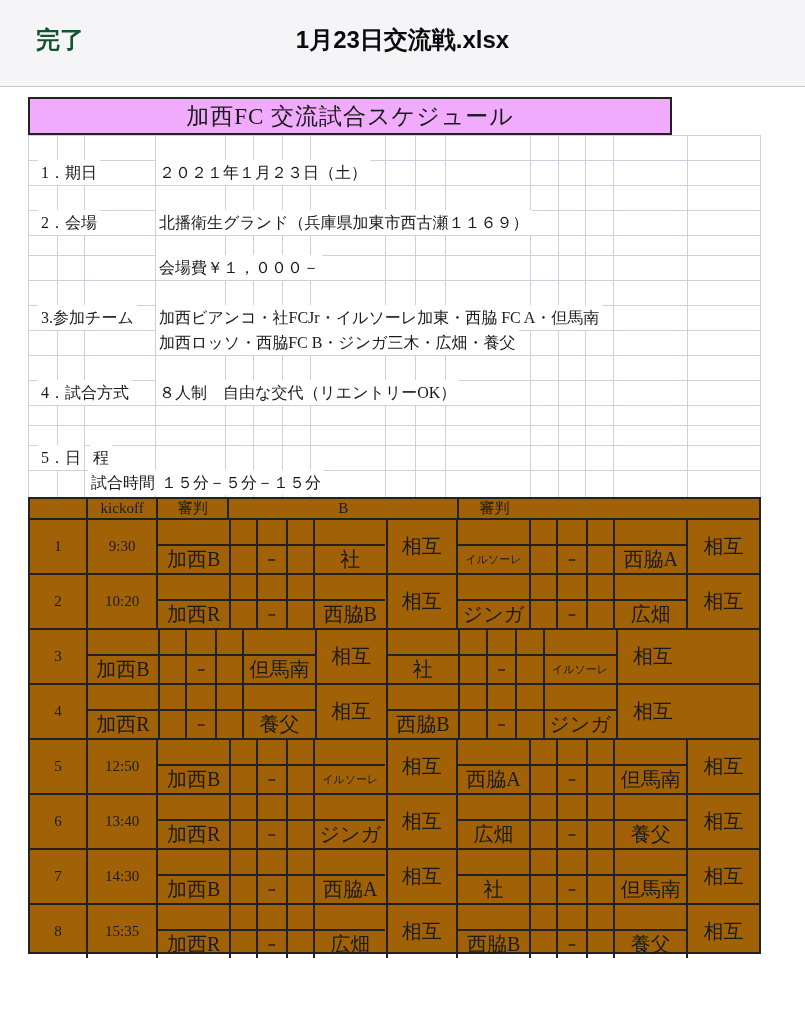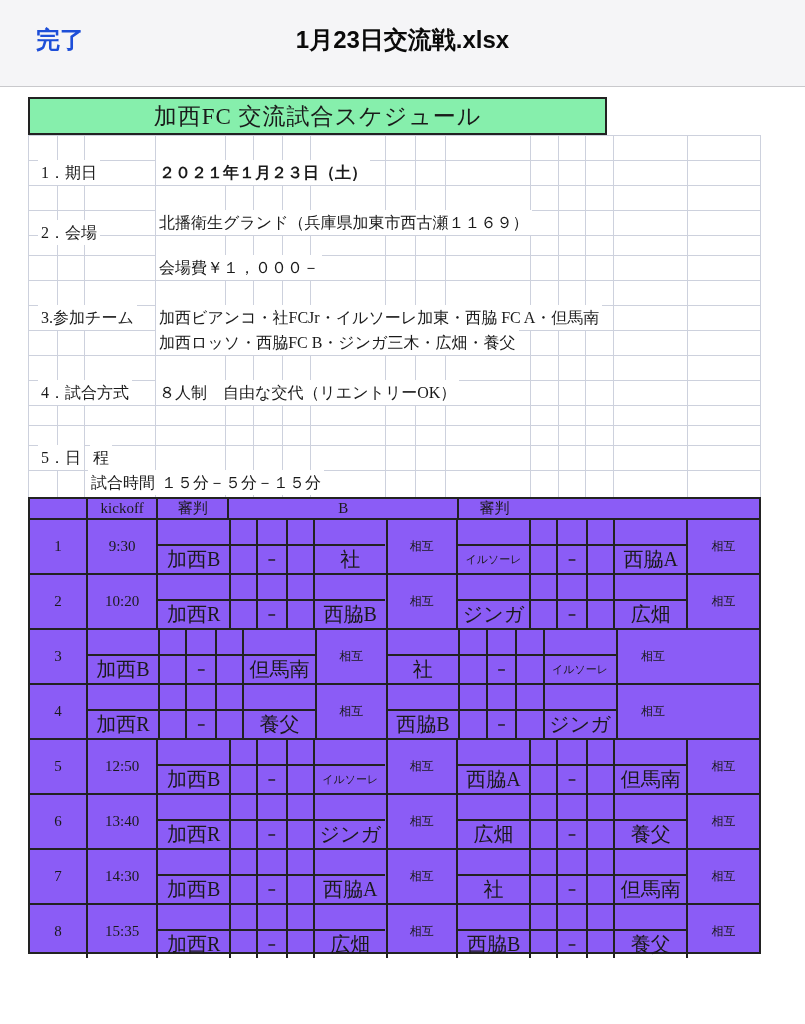--- a/index.html
+++ b/index.html
@@ -1,50 +1,50 @@
 <!DOCTYPE html>
 <html><head>
 <meta charset="utf-8">
 <style>
   html,body{margin:0;padding:0;background:#ffffff;}
   .screen{position:relative;width:805px;height:1024px;background:#ffffff;overflow:hidden;
           font-family:"Liberation Serif","DejaVu Serif",serif;color:#1a1a1a;}
   
   .toolbar{position:absolute;left:0;top:0;width:805px;height:86px;background:#f5f5f7;
            border-bottom:1px solid #c9c9cc;font-family:"Liberation Sans","DejaVu Sans",sans-serif;}
-  .done-btn{position:absolute;left:36px;top:24px;font-size:24px;font-weight:600;color:#1d4ed8;
+  .done-btn{position:absolute;left:36px;top:24px;font-size:24px;font-weight:600;color:#14532d;
             background:none;border:none;padding:0;cursor:pointer;
             font-family:"Liberation Sans","DejaVu Sans",sans-serif;}
   .doc-title{position:absolute;left:0;right:0;top:24px;text-align:center;font-size:24px;
              font-weight:700;color:#0a0a0a;}
   
-  .sheet-title-box{position:absolute;left:28px;top:97px;width:579px;height:38px;
-                   border:2px solid #222;box-sizing:border-box;background:#86efac;
+  .sheet-title-box{position:absolute;left:28px;top:97px;width:644px;height:38px;
+                   border:2px solid #222;box-sizing:border-box;background:#f0abfc;
                    display:flex;align-items:center;justify-content:center;
                    font-size:23px;letter-spacing:1px;}
   .gridline{position:absolute;background:#cdd1dd;}
   .rowtext{position:absolute;height:25px;line-height:25px;font-size:16px;white-space:nowrap;
            background:#fff;padding:0 3px;}
   
   .stable{position:absolute;left:28px;top:497px;width:733px;height:457px;box-sizing:border-box;
-          border:2px solid #222;display:flex;flex-direction:column;background:#8b5cf6;}
+          border:2px solid #222;display:flex;flex-direction:column;background:#a16207;}
   .thead{display:flex;height:31px;border-bottom:2px solid #222;box-sizing:border-box;}
   .block{display:flex;flex:1;box-sizing:border-box;}
   .block + .block{border-top:2px solid #222;}
   .c{box-sizing:border-box;display:flex;align-items:center;justify-content:center;}
   .c + .c{border-left:2px solid #222;}
   .w-num{width:7.65%;}
   .w-kick{width:9.70%;}
   .w-a{width:31.42%;}
   .w-ref{width:9.70%;}
   .w-b{width:31.56%;}
   .w-ref2{width:9.97%;}
   .hcell{font-size:15px;}
   .numcell,.kickcell{font-size:15px;}
-  .refcell{font-size:12px;}
+  .refcell{font-size:20px;}
   .match{display:grid;width:100%;grid-template-columns:31% 12% 13% 12% 32%;
          grid-template-rows:24px 1fr;}
   .match>div{box-sizing:border-box;display:flex;align-items:center;justify-content:center;}
   .match>div:nth-child(2),.match>div:nth-child(3),.match>div:nth-child(4),.match>div:nth-child(5),
   .match>div:nth-child(7),.match>div:nth-child(8),.match>div:nth-child(9),.match>div:nth-child(10)
         {border-left:2px solid #222;}
   .match>div:nth-child(n+6){border-top:2px solid #222;}
   .team{font-size:20px;white-space:nowrap;overflow:hidden;}
   .dash{font-size:14px;font-weight:700;}
 </style>
@@ -89,22 +89,22 @@
       <div class="gridline" style="left: 28px; top: 380px; width: 733px; height: 1px;"></div>
       <div class="gridline" style="left: 28px; top: 405px; width: 733px; height: 1px;"></div>
       <div class="gridline" style="left: 28px; top: 425px; width: 733px; height: 1px;"></div>
       <div class="gridline" style="left: 28px; top: 445px; width: 733px; height: 1px;"></div>
       <div class="gridline" style="left: 28px; top: 470px; width: 733px; height: 1px;"></div>
     </div>
 
   <div class="sheet-title-box">加西FC 交流試合スケジュール</div>
 
   <span class="rowtext" style="left: 38px; top: 160px; z-index: 2;">1．期日</span>
-  <span class="rowtext" style="left: 156px; top: 160px; z-index: 2; font-weight: bold;">２０２１年１月２３日（土）</span>
-  <span class="rowtext" style="left: 38px; top: 220px; z-index: 2;">2．会場</span>
+  <span class="rowtext" style="left: 156px; top: 160px; z-index: 2;">２０２１年１月２３日（土）</span>
+  <span class="rowtext" style="left: 38px; top: 210px; z-index: 2;">2．会場</span>
   <span class="rowtext" style="left: 156px; top: 210px; z-index: 2;">北播衛生グランド（兵庫県加東市西古瀬１１６９）</span>
   <span class="rowtext" style="left: 156px; top: 255px; z-index: 2;">会場費￥１，０００－</span>
   <span class="rowtext" style="left: 38px; top: 305px; z-index: 2;">3.参加チーム</span>
   <span class="rowtext" style="left: 156px; top: 305px; z-index: 2;">加西ビアンコ・社FCJr・イルソーレ加東・西脇 FC A・但馬南</span>
   <span class="rowtext" style="left: 156px; top: 330px; z-index: 2;">加西ロッソ・西脇FC B・ジンガ三木・広畑・養父</span>
   <span class="rowtext" style="left: 38px; top: 380px; z-index: 2;">4．試合方式</span>
   <span class="rowtext" style="left: 156px; top: 380px; z-index: 2;">８人制　自由な交代（リエントリーOK）</span>
   <span class="rowtext" style="left: 38px; top: 445px; z-index: 2;">5．日</span>
   <span class="rowtext" style="left: 90px; top: 445px; z-index: 2;">程</span>
   <span class="rowtext" style="left: 88px; top: 470px; z-index: 2;">試合時間</span>

